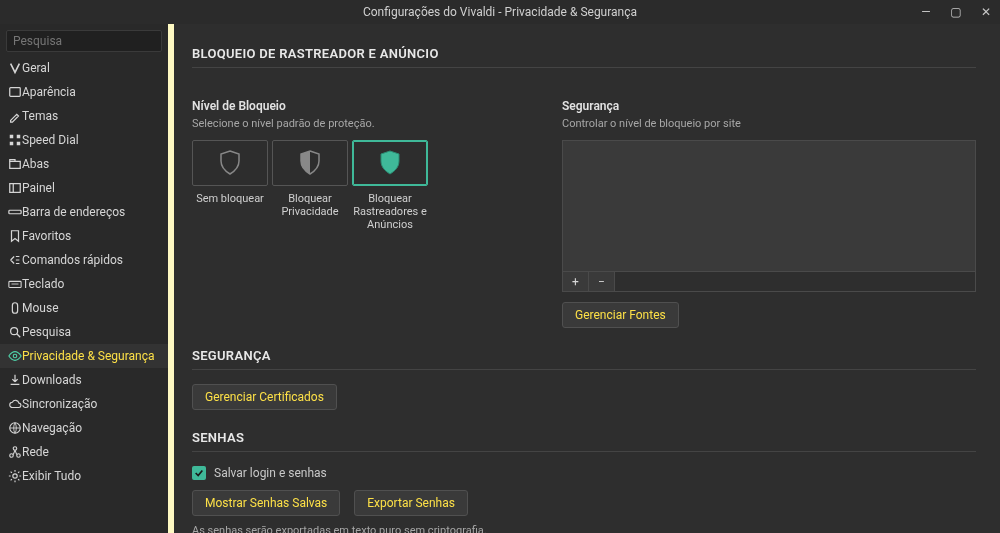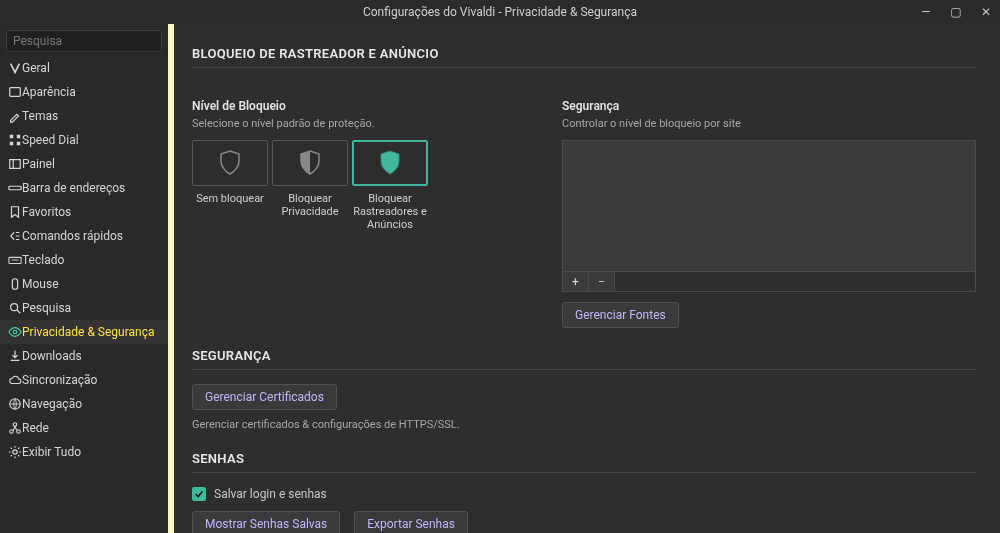--- a/index.html
+++ b/index.html
@@ -26,21 +26,21 @@
   .subhead { font-size: 12px; font-weight: 600; color: #e2e2e2; margin-bottom: 4px; }
   .subdesc { font-size: 11px; color: #a7a7a7; margin-bottom: 10px; }
   .cards { display: flex; gap: 4px; }
   .card { width: 76px; text-align: center; }
   .card-box { width: 76px; height: 46px; border: 1px solid #555; background: #2d2d2d; display: flex; align-items: center; justify-content: center; border-radius: 2px; }
   .card.selected .card-box { border: 1px solid #3fb999; box-shadow: 0 0 0 1px #3fb999 inset; }
   .card-label { margin-top: 6px; font-size: 11px; color: #cfcfcf; line-height: 13px; }
   .exc-box { width: 100%; height: 132px; background: #3a3a3a; border: 1px solid #4a4a4a; }
   .exc-controls { display: flex; border: 1px solid #4a4a4a; border-top: none; height: 20px; }
   .exc-controls button { width: 26px; background: #3a3a3a; border: none; border-right: 1px solid #4a4a4a; color: #d8d8d8; font-size: 12px; cursor: default; }
-  .btn { display: inline-block; padding: 5px 12px; background: #3a3a3a; border: 1px solid #505050; color: #c4b5fd; border-radius: 3px; font-size: 12px; cursor: default; }
+  .btn { display: inline-block; padding: 5px 12px; background: #3a3a3a; border: 1px solid #505050; color: #fde047; border-radius: 3px; font-size: 12px; cursor: default; }
   .mt8 { margin-top: 8px; }
   .mt10 { margin-top: 10px; }
   .mt20 { margin-top: 20px; }
   .smallnote { font-size: 11px; color: #a7a7a7; }
   .chk-row { display: flex; align-items: center; gap: 8px; }
   .chk { width: 14px; height: 14px; background: #3fb999; border-radius: 2px; display: inline-flex; align-items: center; justify-content: center; }
   .chk svg { width: 10px; height: 10px; }
   svg { display: block; }
 </style>
 </head>
@@ -89,20 +89,29 @@
         <div class="nav-item">
           <span class="ic">
               <svg viewBox="0 0 16 16">
                 <rect x="2" y="2" width="4" height="4" fill="currentColor"></rect>
                 <rect x="10" y="2" width="4" height="4" fill="currentColor"></rect>
                 <rect x="2" y="10" width="4" height="4" fill="currentColor"></rect>
                 <rect x="10" y="10" width="4" height="4" fill="currentColor"></rect>
               </svg>
             </span>
           <span>Speed Dial</span>
+        </div>
+        <div class="nav-item">
+          <span class="ic">
+              <svg viewBox="0 0 16 16">
+                <rect x="2" y="5" width="12" height="8" fill="none" stroke="currentColor" stroke-width="1.4"></rect>
+                <path d="M2 5V3h6v2" fill="none" stroke="currentColor" stroke-width="1.4"></path>
+              </svg>
+            </span>
+          <span>Abas</span>
         </div>
         <div class="nav-item">
           <span class="ic">
               <svg viewBox="0 0 16 16">
                 <rect x="2" y="3" width="12" height="10" fill="none" stroke="currentColor" stroke-width="1.4"></rect>
                 <line x1="6" y1="3" x2="6" y2="13" stroke="currentColor" stroke-width="1.4"></line>
               </svg>
             </span>
           <span>Painel</span>
         </div>
@@ -261,21 +270,20 @@
           <div class="mt10">
             <span class="btn">Gerenciar Fontes</span>
           </div>
         </div>
       </div>
 
       <div class="mt20"></div>
       <div class="section-title">SEGURANÇA</div>
       <hr class="hr">
       <span class="btn">Gerenciar Certificados</span>
-      <div class="smallnote mt8">Gerenciar certificados &amp; configurações de HTTPS/SSL.</div>
 
       <div class="mt20"></div>
       <div class="section-title">SENHAS</div>
       <hr class="hr">
       <div class="chk-row">
         <span class="chk">
           <svg viewBox="0 0 12 12">
               <path d="M2 6l3 3 5-6" fill="none" stroke="#1a1a1a" stroke-width="2"></path>
             </svg>
         </span>

